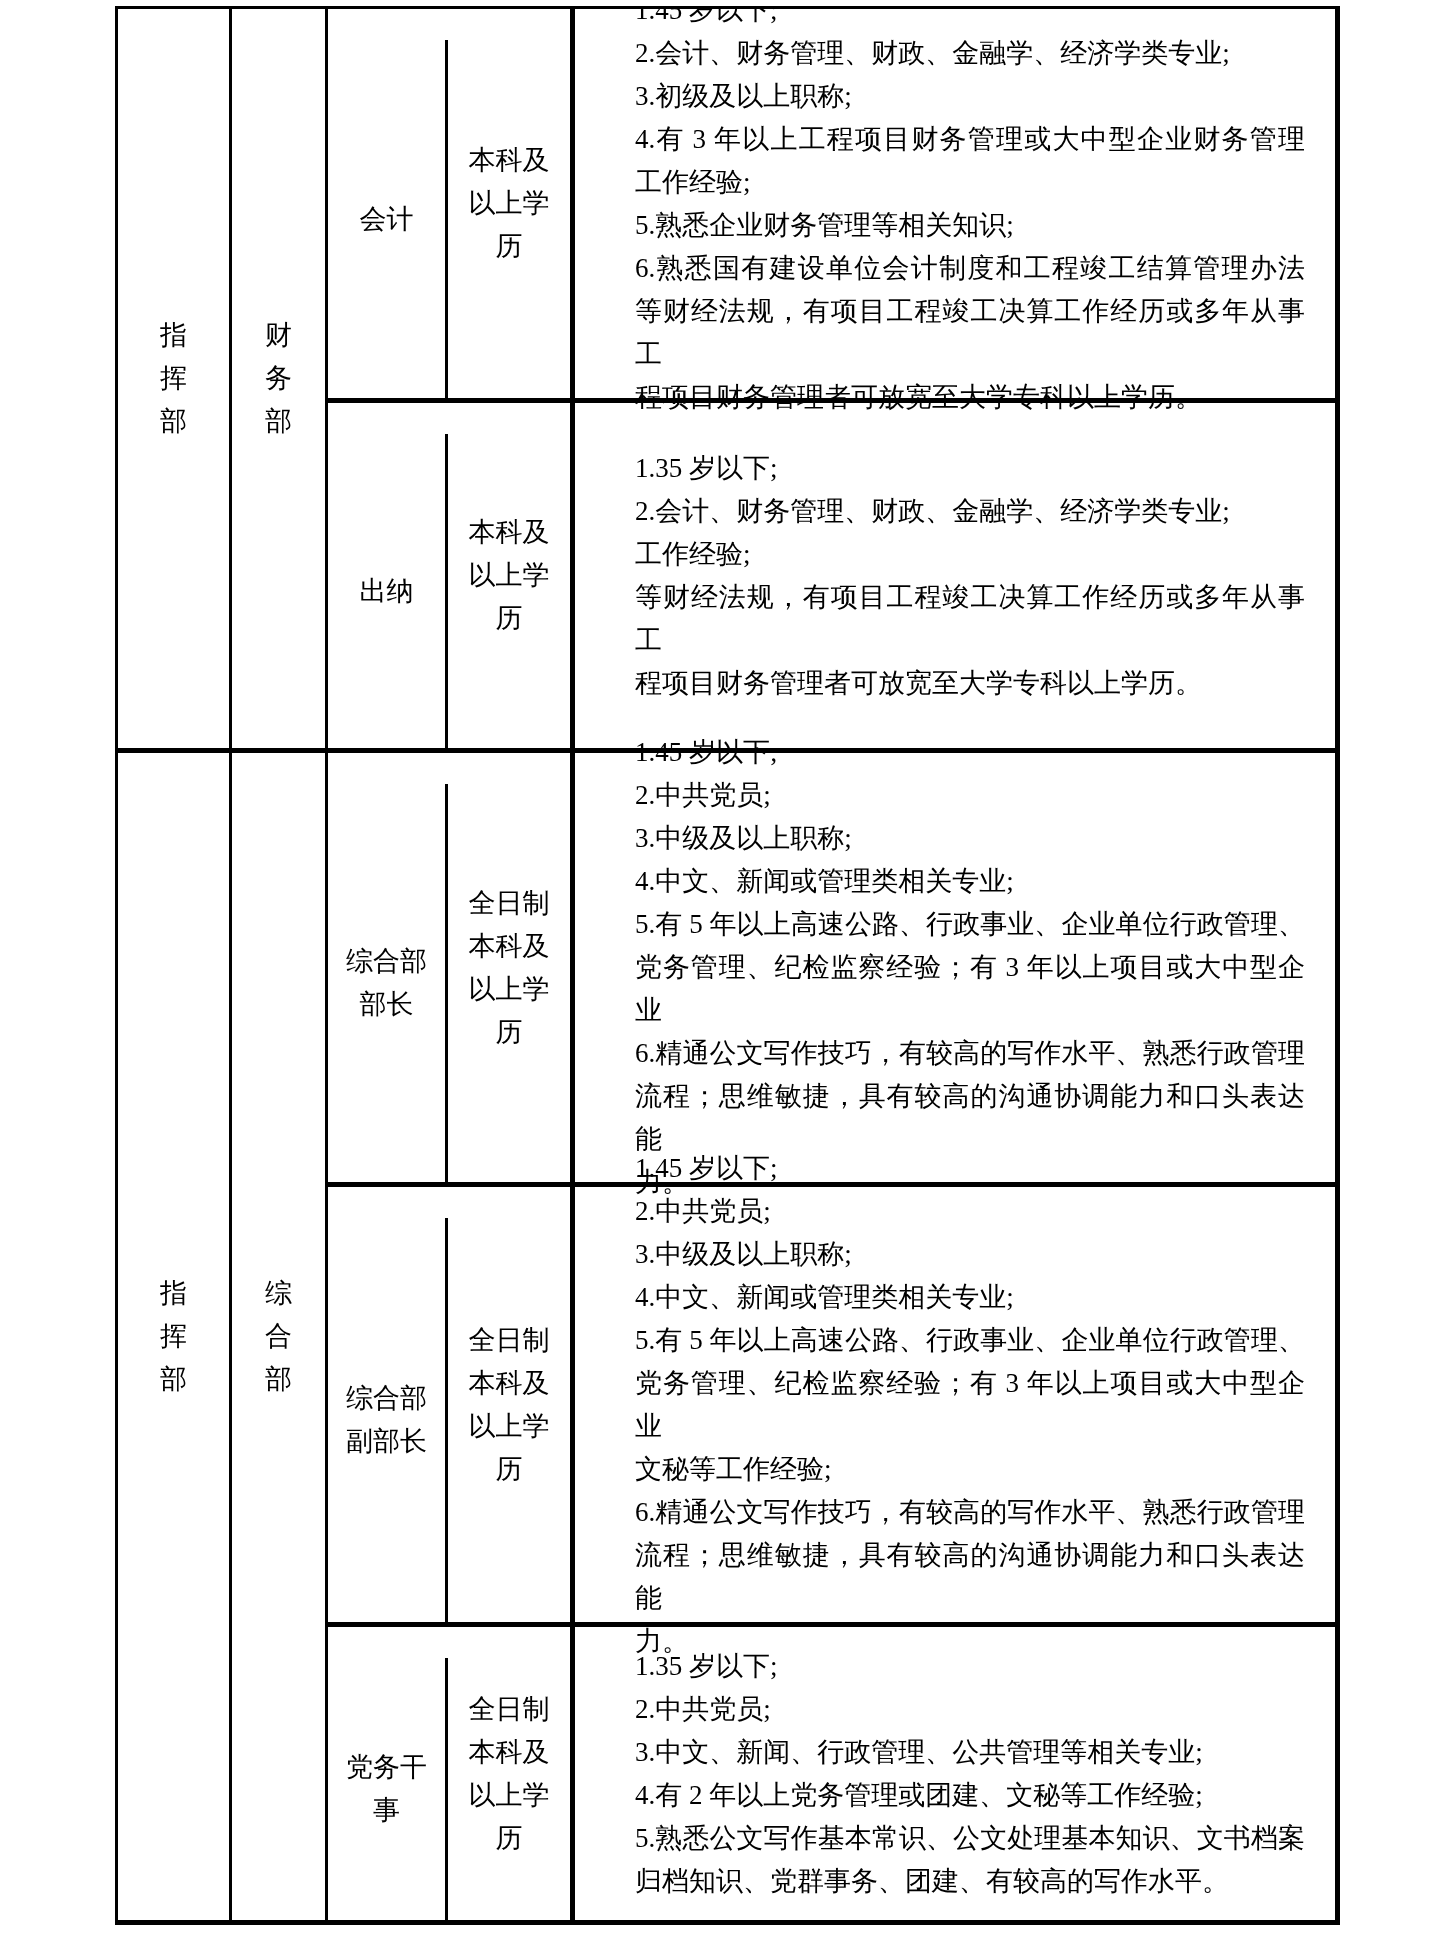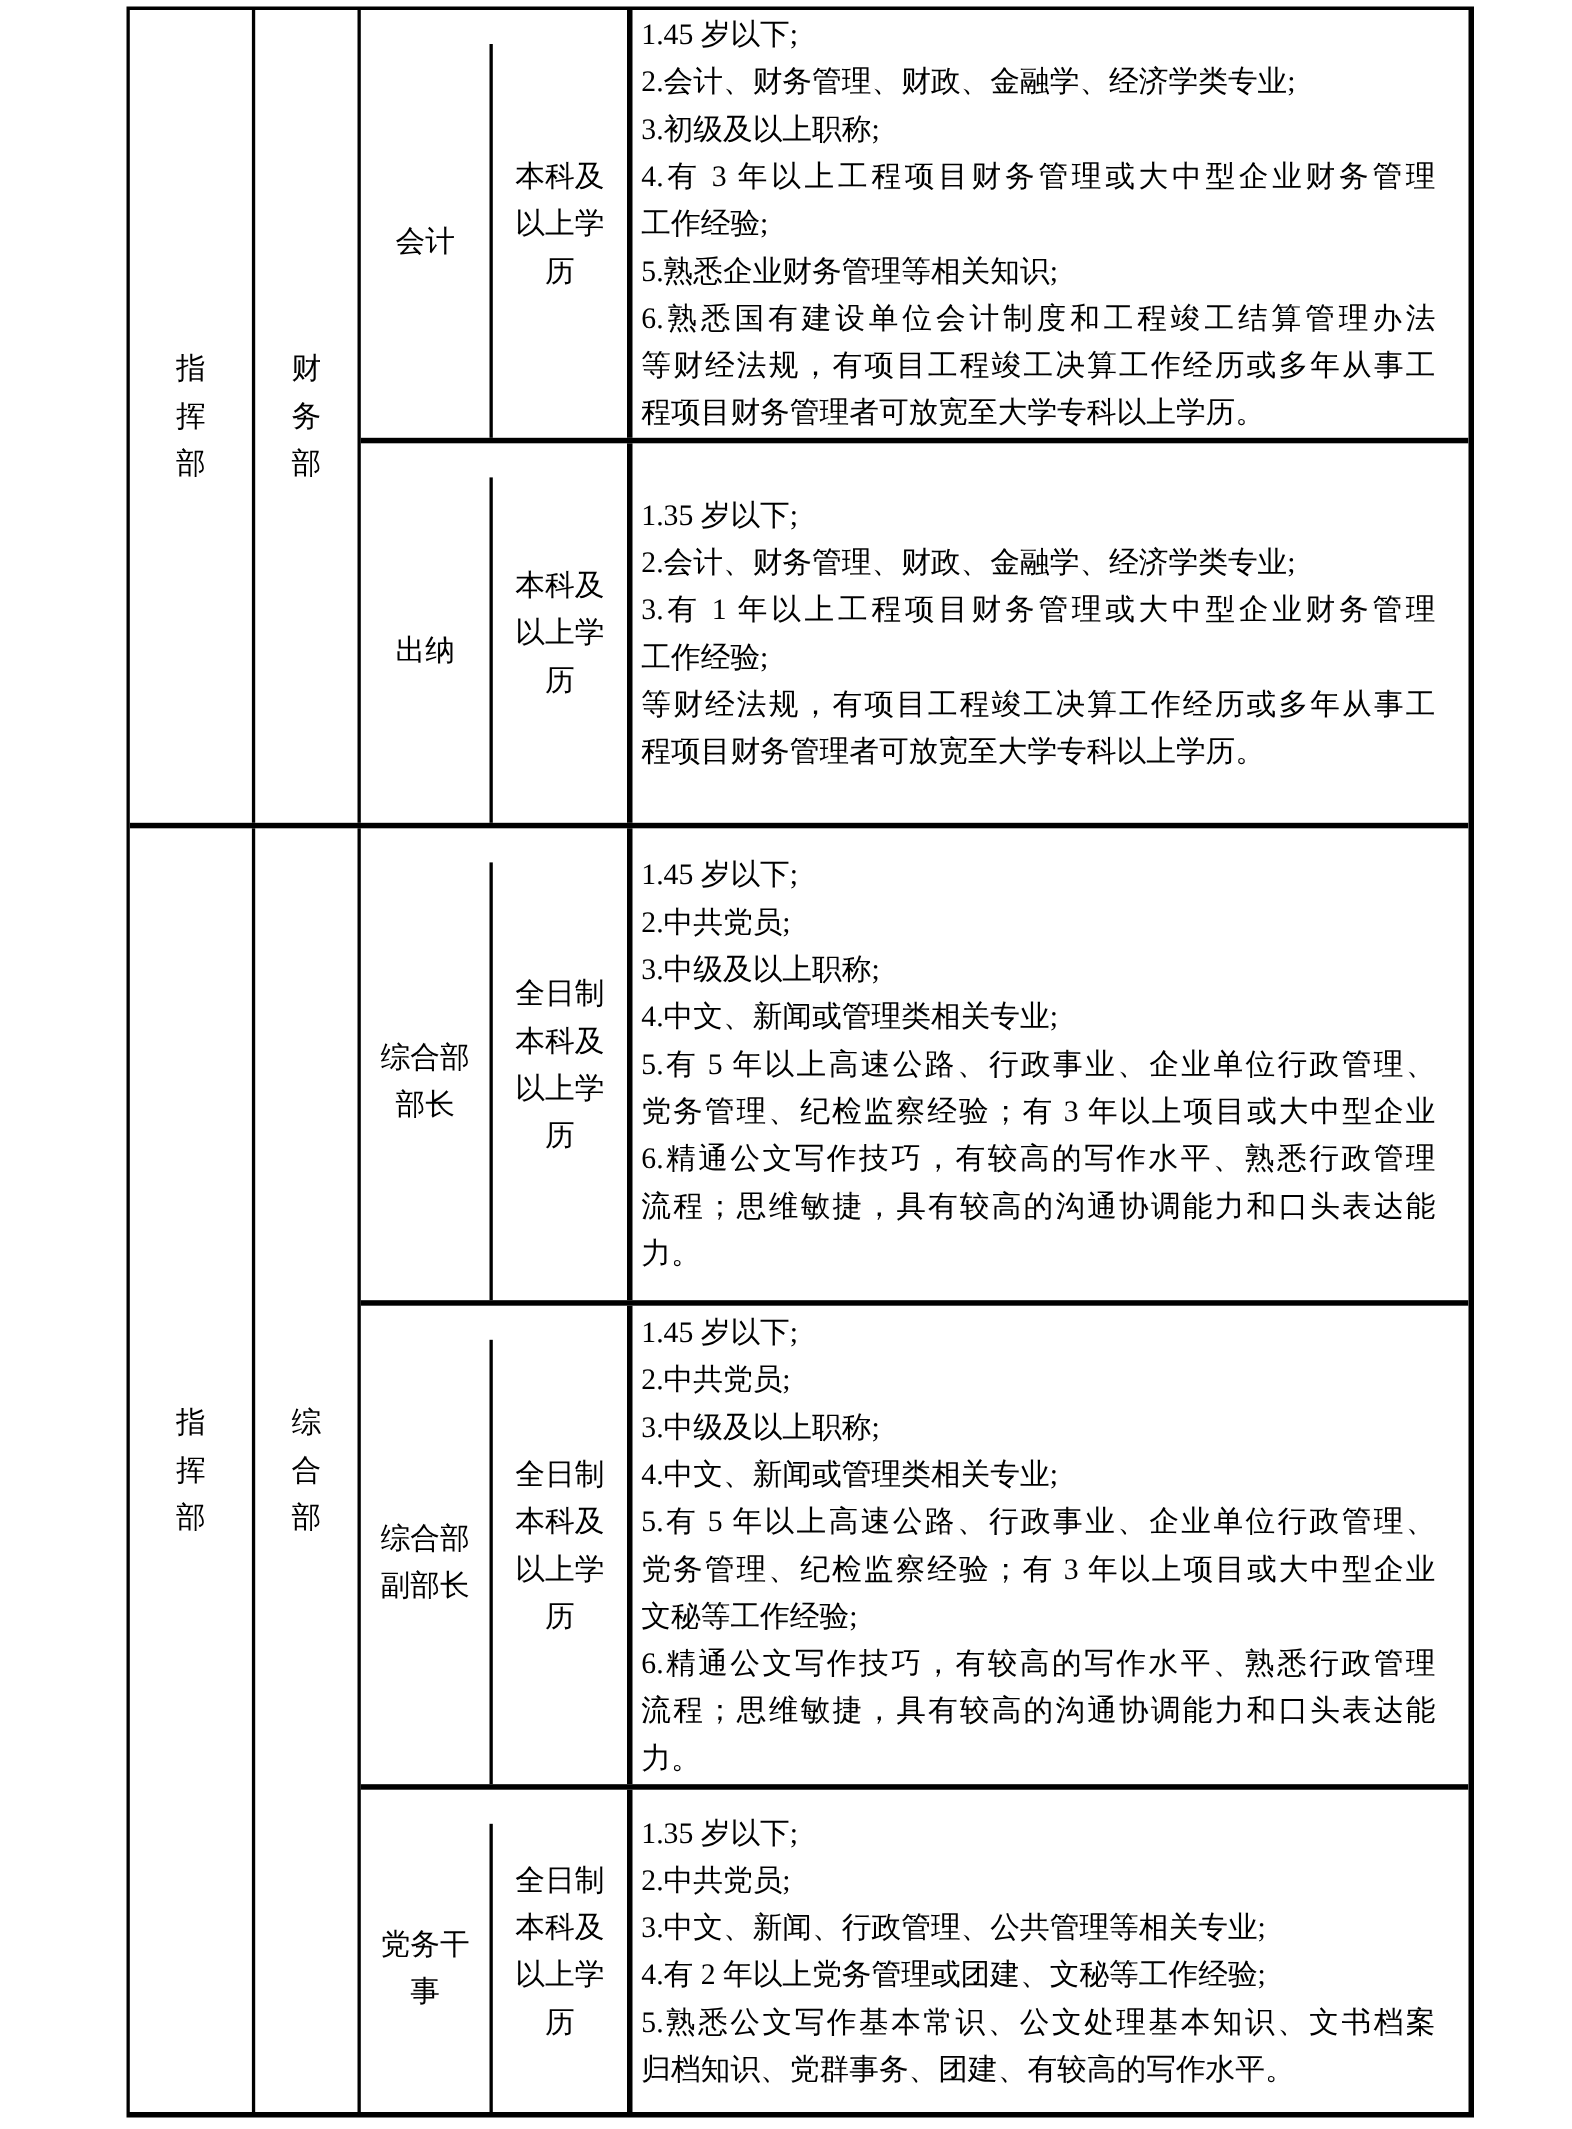--- a/index.html
+++ b/index.html
@@ -39,21 +39,22 @@
   }
   .edu {
     width: 127px; border-right: 5px solid #000;
     display: flex; flex-direction: column; align-items: center; justify-content: center;
     font-size: 27px; line-height: 43px; text-align: center;
   }
   .req {
     flex: 1 1 auto; min-width: 0;
     display: flex; flex-direction: column; justify-content: center;
     font-size: 27px; line-height: 43px;
-    padding: 0 30px 0 8px;
+    padding: 0 30px 0 24px;
+    margin-left: 36px;
   }
   .ln { white-space: pre-wrap; }
   .ln.fill { text-align: justify; text-align-last: justify; }
 </style>
 </head>
 <body>
 
 <div class="page">
   <div class="tbl">
       <div class="section" style="height: 739px;">
@@ -94,21 +95,20 @@
               <div>出纳</div>
             </div>
             <div class="cell edu">
               <div>本科及</div>
               <div>以上学</div>
               <div>历</div>
             </div>
             <div class="cell req">
               <div class="ln">1.35 岁以下;</div>
               <div class="ln">2.会计、财务管理、财政、金融学、经济学类专业;</div>
-              <div class="ln fill">3.有 1 年以上工程项目财务管理或大中型企业财务管理</div>
               <div class="ln">工作经验;</div>
               <div class="ln fill">等财经法规，有项目工程竣工决算工作经历或多年从事工</div>
               <div class="ln">程项目财务管理者可放宽至大学专科以上学历。</div>
             </div>
           </div>
         </div>
       </div>
       <div class="section" style="height: 1172px;">
         <div class="cell dept col-hq">
           <div class="vch">指</div>

